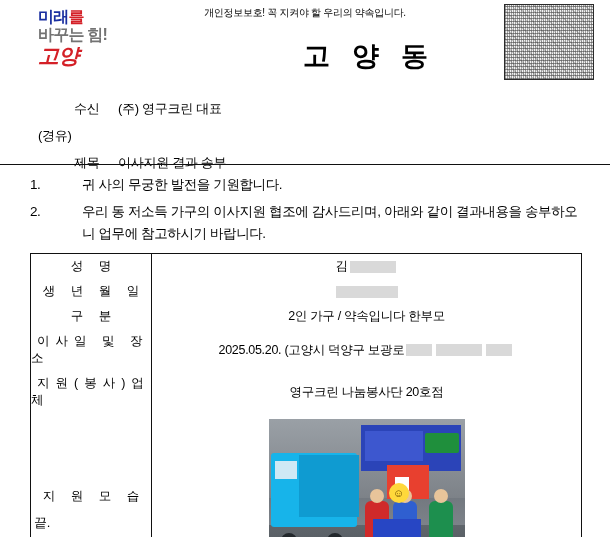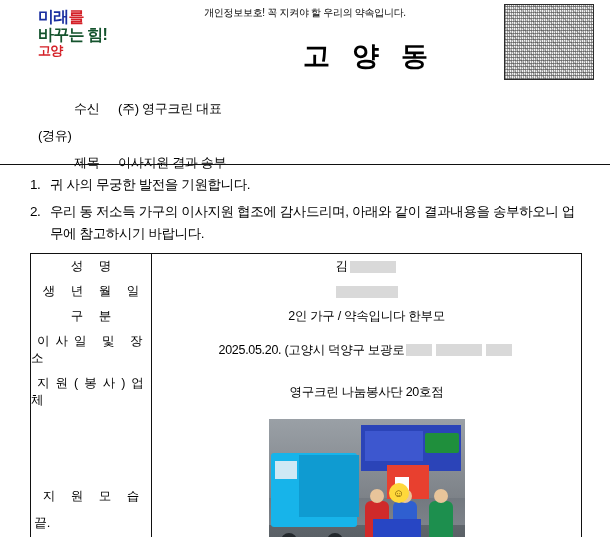--- a/index.html
+++ b/index.html
@@ -38,22 +38,22 @@
     left: 38px;
     top: 8px;
     width: 110px;
     line-height: 1.12;
     font-weight: bold;
     font-size: 16px;
     letter-spacing: -0.8px;
   }
   .logo .l1 { color: #1a2fa0; }
   .logo .l1 .accent { color: #d42027; }
-  .logo .l2 { color: #14532d; }
-  .logo .l3 { color: #d42027; font-size: 13px; }
+  .logo .l2 { color: #737373; }
+  .logo .l3 { color: #d42027; font-size: 21px; font-style: italic; }
 
   .doc-title {
     position: absolute;
     left: 150px;
     top: 38px;
     width: 300px;
     text-align: right;
     font-size: 27px;
     font-weight: bold;
     letter-spacing: 22px;
@@ -111,21 +111,21 @@
     line-height: 1.58;
   }
   .item {
     display: flex;
     margin-bottom: 6px;
   }
   .item .num {
     width: 20px;
     flex: 0 0 20px;
   }
-  .item .txt { flex: 1 1 auto; }
+  .item .txt { flex: 1 1 auto; margin-left: 32px; }
   .center-note {
     text-align: center;
     font-size: 13.5px;
     letter-spacing: 3px;
     margin-top: 4px;
   }
 
   
   .tbl {
     position: absolute;

